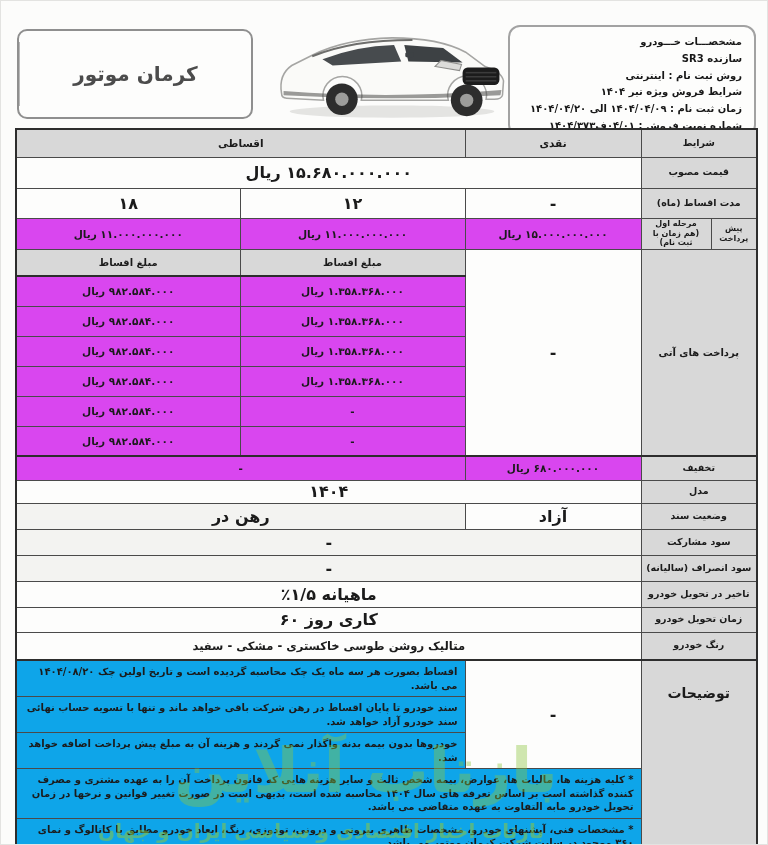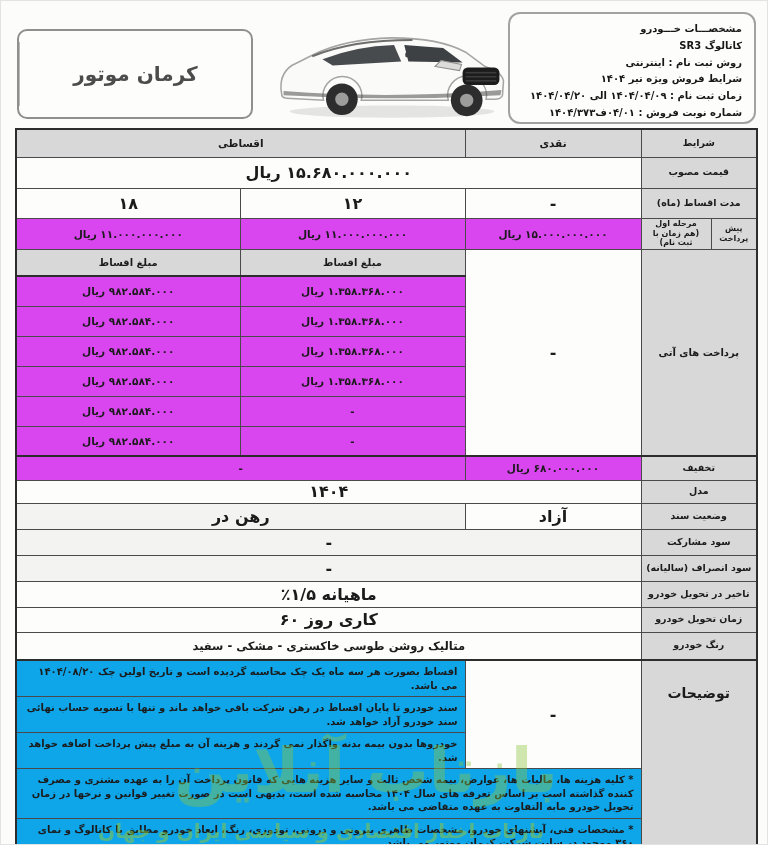--- a/index.html
+++ b/index.html
@@ -7,21 +7,21 @@
         font-family:"DejaVu Sans",sans-serif;border:1px solid #e3e3e1;box-sizing:border-box;}
 
   
   .header{position:absolute;top:8px;left:14px;width:741px;height:116px;}
   .logo-box{position:absolute;left:2px;top:20px;width:236px;height:90px;border:2px solid #8f8f8f;
             border-radius:10px;background:#fdfdfc;display:flex;align-items:center;box-sizing:border-box;}
   .logo-swoosh{flex:0 0 112px;display:flex;justify-content:center;}
   .logo-divider{width:1px;height:64px;background:#b9b9b9;}
   .logo-fa{flex:1;text-align:center;font-weight:bold;font-size:20px;color:#4c4c4c;direction:rtl;}
   .car-wrap{position:absolute;left:244px;top:0px;width:266px;height:116px;}
-  .specs-box{position:absolute;right:0;top:3px;width:248px;height:112px;border:2px solid #a2a2a2;
+  .specs-box{position:absolute;right:0;top:16px;width:248px;height:112px;border:2px solid #a2a2a2;
              border-radius:12px;background:#fdfdfc;box-sizing:border-box;padding:7px 12px 0 6px;
              direction:rtl;text-align:right;}
   .specs-line{font-size:10px;font-weight:bold;color:#171717;line-height:16.8px;white-space:nowrap;}
 
   
   table.tbl{position:absolute;top:127px;left:14px;width:741px;border-collapse:collapse;
             table-layout:fixed;direction:rtl;border:2px solid #2d2d2d;background:#fdfdfc;}
   .tbl td{border:1px solid #4a4a4a;padding:0 3px;text-align:center;vertical-align:middle;
           overflow:hidden;font-weight:bold;color:#1b1b1b;}
   td.lab{background:#d8d8d8;font-size:9.5px;line-height:1.15;}
@@ -72,21 +72,21 @@
         <circle cx="81" cy="88" r="15.5" fill="#2d2d2d"></circle>
         <circle cx="81" cy="88" r="6.5" fill="#9d9d9b"></circle>
         <circle cx="203" cy="89" r="15.5" fill="#2d2d2d"></circle>
         <circle cx="203" cy="89" r="6.5" fill="#9d9d9b"></circle>
         <rect x="143" y="42" width="8" height="5" rx="1.5" fill="#3d4144"></rect>
       </svg>
     </div>
 
     <div class="specs-box">
       <div class="specs-line">مشخصـــات خـــودرو</div>
-      <div class="specs-line">کاتالوگ SR3</div>
+      <div class="specs-line">سازنده SR3</div>
       <div class="specs-line">روش ثبت نام : اینترنتی</div>
       <div class="specs-line">شرایط فروش ویژه تیر ۱۴۰۴</div>
       <div class="specs-line">زمان ثبت نام : ۱۴۰۴/۰۴/۰۹ الی ۱۴۰۴/۰۴/۲۰</div>
       <div class="specs-line">شماره نوبت فروش : ۰۴/۰۱ف۱۴۰۴/۳۷۳</div>
     </div>
   </div>
 
   <table class="tbl">
     <colgroup>
       <col style="width:46px">

